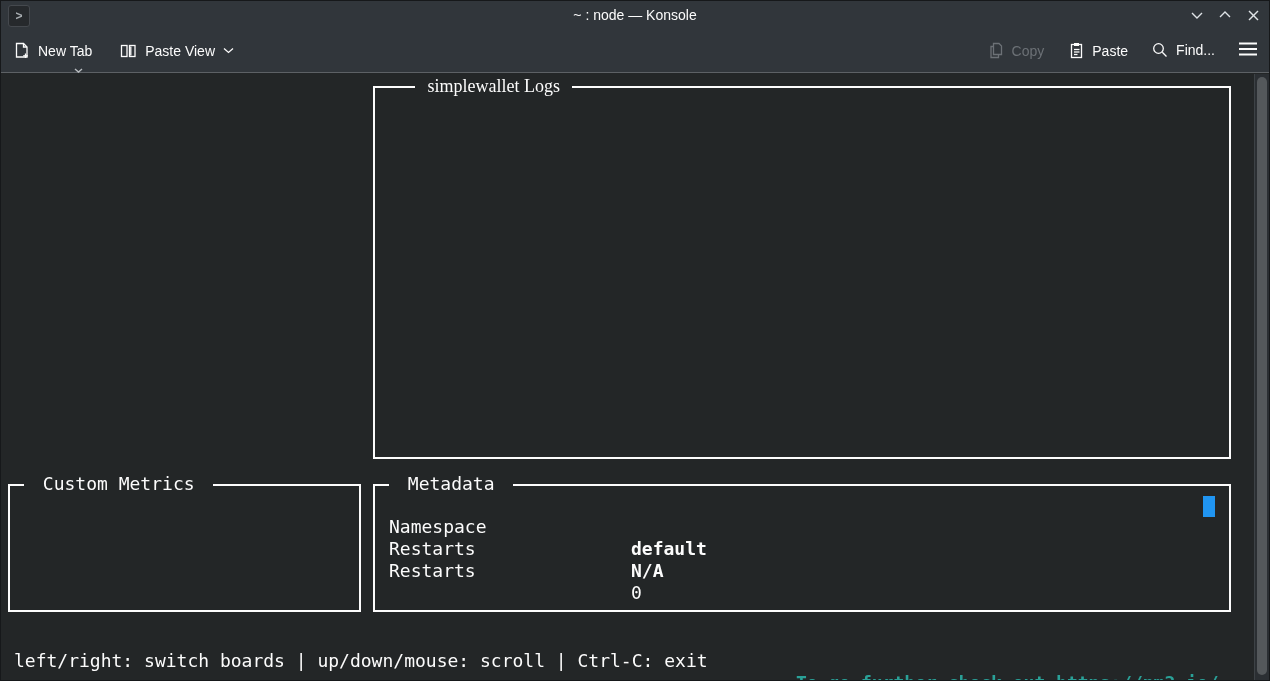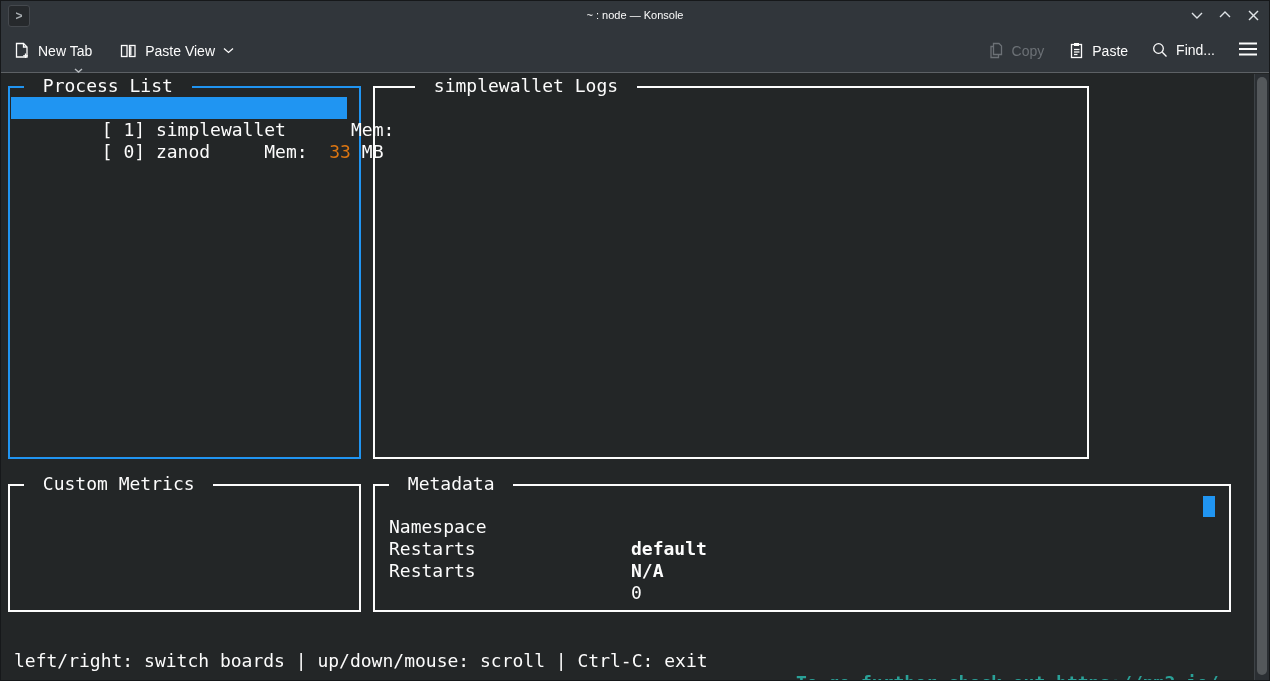--- a/index.html
+++ b/index.html
@@ -5,21 +5,21 @@
   html,body{margin:0;padding:0;background:#141617;}
   .window{position:relative;width:1270px;height:681px;background:#232627;overflow:hidden;
           font-family:"Liberation Sans",sans-serif;box-sizing:border-box;border:1px solid #16181a;}
 
   
   .titlebar{position:absolute;top:0;left:0;right:0;height:28px;background:#31363b;
             display:flex;align-items:center;}
   .win-icon{position:absolute;left:7px;top:4px;width:20px;height:20px;background:#26292c;
             border:1px solid #45494e;border-radius:3px;color:#a9aeb2;display:flex;
             align-items:center;justify-content:center;font-size:12px;font-weight:bold;}
-  .title{flex:1;text-align:center;color:#fcfcfc;font-size:11px;}
+  .title{flex:1;text-align:center;color:#fcfcfc;font-size:14px;}
   .win-controls{position:absolute;right:6px;top:0;height:28px;display:flex;gap:8px;align-items:center;}
   .wc-btn{width:20px;height:20px;display:flex;align-items:center;justify-content:center;cursor:default;}
   .wc-btn svg{stroke:#dfe3e6;stroke-width:1.4;fill:none;}
 
   
   .toolbar{position:absolute;top:28px;left:0;right:0;height:44px;background:#31363b;
            border-bottom:1px solid #5d6165;display:flex;align-items:center;
            padding:0 12px;box-sizing:border-box;color:#fcfcfc;font-size:14px;}
   .tb-left{display:flex;gap:28px;align-items:center;}
   .tb-right{margin-left:auto;display:flex;gap:24px;align-items:flex-start;}
@@ -31,21 +31,21 @@
   .burger svg{stroke:none;fill:#fcfcfc;}
 
   
   .terminal{position:absolute;top:73px;left:0;right:0;bottom:0;
             font-family:"DejaVu Sans Mono",monospace;font-size:18px;line-height:22px;color:#fcfcfc;}
   .tbox{position:absolute;border:2px solid #fcfcfc;box-sizing:border-box;}
   .tbox.blue{border-color:#2094f1;}
   .btitle{position:absolute;top:-13px;background:#232627;padding:0 8px;white-space:pre;}
 
   #box-process{left:7px;top:12px;width:353px;height:373px;}
-  #box-logs{left:372px;top:12px;width:716px;height:373px;}
+  #box-logs{left:372px;top:12px;width:858px;height:373px;font-family:Liberation Serif, serif;}
   #box-metrics{left:7px;top:410px;width:353px;height:128px;}
   #box-metadata{left:372px;top:410px;width:858px;height:128px;text-align:center;}
 
   .prow{position:absolute;left:1px;height:22px;white-space:pre;padding-left:4px;box-sizing:border-box;}
   .prow.selected{top:9px;width:336px;background:#2095f2;}
   .prow.row2{top:31px;}
   .mem-orange{color:#dc7612;}
 
   .mrow{position:relative;height:22px;white-space:pre;}
   .meta-rows{position:absolute;top:8px;left:0;right:0;}
@@ -152,29 +152,20 @@
           <rect x="0" y="0.5" width="18" height="2"></rect>
           <rect x="0" y="6" width="18" height="2"></rect>
           <rect x="0" y="11.5" width="18" height="2"></rect>
         </svg>
       </div>
     </div>
   </div>
 
   <div class="terminal">
 
-    <div class="tbox blue" id="box-process">
-      <div class="btitle" style="left:14px;"> Process List </div>
-      <div class="prow selected">
-        <span>[ 1] simplewallet      Mem:</span>
-      </div>
-      <div class="prow row2">
-        <span>[ 0] zanod     Mem:  </span><span class="mem-orange">33</span><span> MB</span>
-      </div>
-    </div>
 
     <div class="tbox" id="box-logs">
       <div class="btitle" style="left:40px;"> simplewallet Logs </div>
     </div>
 
     <div class="tbox" id="box-metrics">
       <div class="btitle" style="left:14px;"> Custom Metrics </div>
     </div>
 
     <div class="tbox" id="box-metadata">

